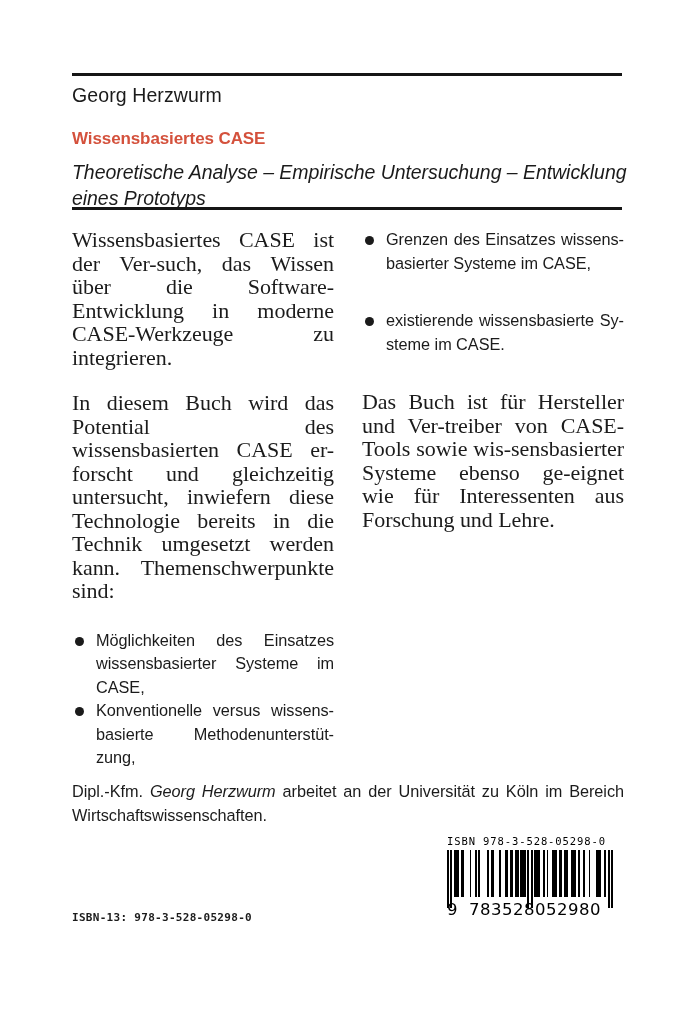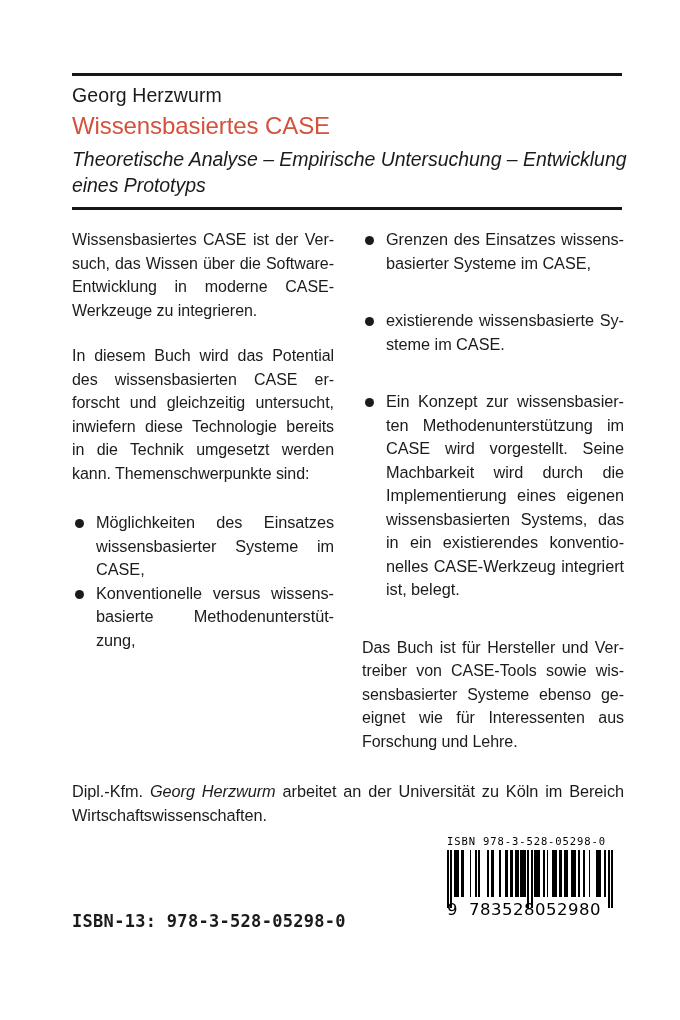--- a/index.html
+++ b/index.html
@@ -35,26 +35,26 @@
     top: 82px;
     width: 556px;
   }
   .author-line {
     font-size: 19.5px;
     line-height: 26px;
     letter-spacing: 0.1px;
     color: #1b1b1b;
   }
   .book-title {
-    font-size: 24px;
-    font-weight: normal;
+    font-size: 17px;
+    font-weight: bold;
     line-height: 30px;
     letter-spacing: -0.1px;
     color: #d4513c;
-    margin-top: 3px;
+    margin-top: 16px;
   }
   .subtitle {
     font-size: 19.5px;
     line-height: 26px;
     letter-spacing: -0.05px;
     margin-top: 5px;
     color: #1b1b1b;
     font-style: italic;
   }
 
@@ -64,27 +64,28 @@
     left: 72px;
     top: 228px;
     width: 552px;
     display: flex;
     gap: 28px;
   }
   .col {
     width: 262px;
   }
   .para {
-    font-size: 16px;
+    font-size: 22px;
     line-height: 23.5px;
     text-align: justify;
     text-justify: inter-word;
     hyphens: manual;
     margin: 0 0 22px 0;
     letter-spacing: -0.05px;
+    font-family: Liberation Serif, serif;
   }
   .para.last { margin-bottom: 0; }
   .para.spacer-lg { margin-bottom: 26px; }
 
   .bullet-item {
     position: relative;
     padding-left: 24px;
     font-size: 16.3px;
     line-height: 23.5px;
     text-align: justify;
@@ -117,21 +118,21 @@
     letter-spacing: -0.05px;
   }
   .bio i { font-style: italic; }
 
   
   .isbn-text {
     position: absolute;
     left: 72px;
     top: 911px;
     font-family: "DejaVu Sans Mono", "Liberation Mono", monospace;
-    font-size: 17px;
+    font-size: 11px;
     font-weight: bold;
     letter-spacing: 0.3px;
     color: #1b1b1b;
     white-space: nowrap;
   }
 
   
   .barcode-box {
     position: absolute;
     left: 437px;
@@ -198,21 +199,20 @@
     <div class="col">
       <p class="para">Wissensbasiertes CASE ist der Ver-such, das Wissen über die Software-Entwicklung in moderne CASE-Werkzeuge zu integrieren.</p>
       <p class="para spacer-lg">In diesem Buch wird das Potential des wissensbasierten CASE er-forscht und gleichzeitig untersucht, inwiefern diese Technologie bereits in die Technik umgesetzt werden kann. Themenschwerpunkte sind:</p>
       <p class="bullet-item nolast">Möglichkeiten des Einsatzes wissensbasierter Systeme im CASE,</p>
       <p class="bullet-item gap-xl">Konventionelle versus wissens-basierte Methodenunterstüt-zung,</p>
     </div>
 
     <div class="col">
       <p class="bullet-item gap-xl">Grenzen des Einsatzes wissens-basierter Systeme im CASE,</p>
       <p class="bullet-item gap-xl">existierende wissensbasierte Sy-steme im CASE.</p>
-      <p class="bullet-item gap-xl">Ein Konzept zur wissensbasier-ten Methodenunterstützung im CASE wird vorgestellt. Seine Machbarkeit wird durch die Implementierung eines eigenen wissensbasierten Systems, das in ein existierendes konventio-nelles CASE-Werkzeug integriert ist, belegt.</p>
       <p class="para last">Das Buch ist für Hersteller und Ver-treiber von CASE-Tools sowie wis-sensbasierter Systeme ebenso ge-eignet wie für Interessenten aus Forschung und Lehre.</p>
     </div>
 
   </div>
 
   <div class="bio"><span>Dipl.-Kfm. </span><i>Georg Herzwurm</i><span> arbeitet an der Universität zu Köln im Bereich Wirtschaftswissenschaften.</span></div>
 
   <div class="isbn-text">ISBN-13: 978-3-528-05298-0</div>
 
   <div class="barcode-box">

